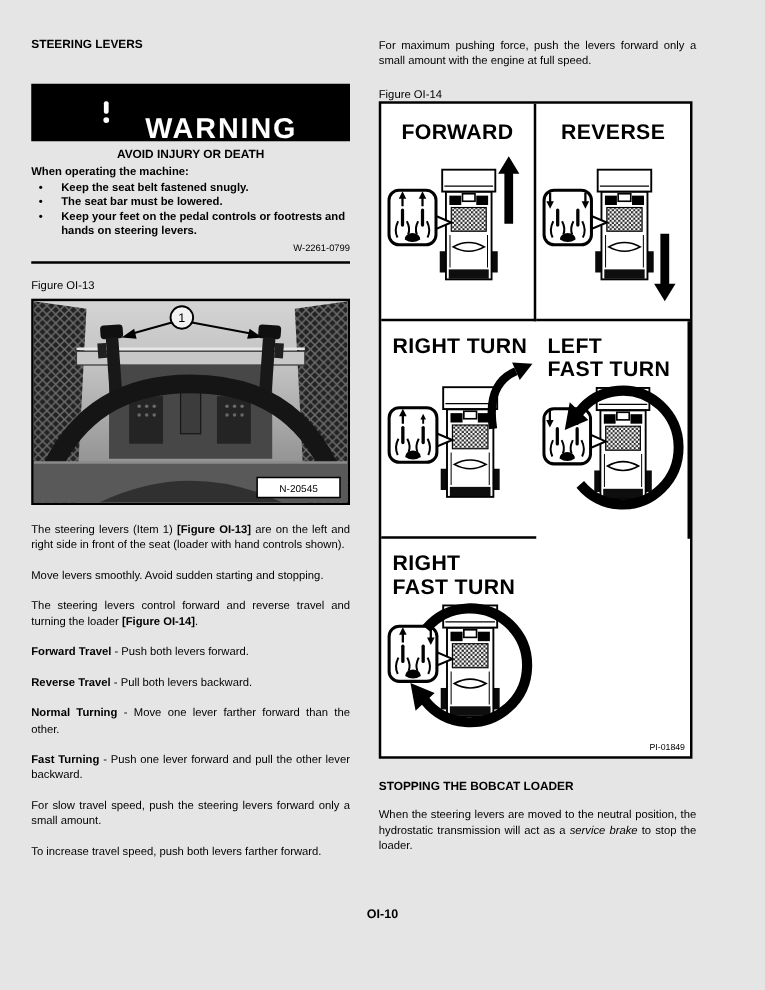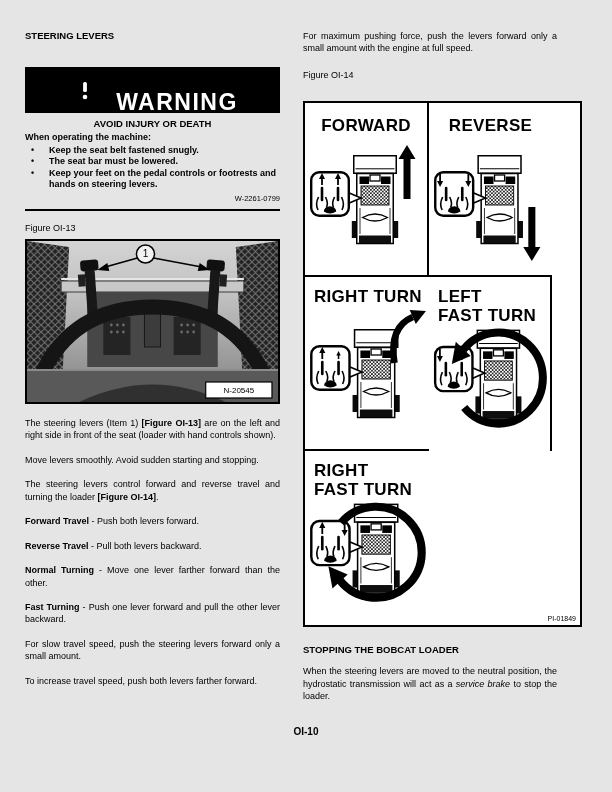--- a/index.html
+++ b/index.html
@@ -31,21 +31,21 @@
   .fig-label { font-size:9px; font-weight:normal; margin-top:12px; line-height:11px; }
   .photo-frame { margin-top:5px; border:2.5px solid #000; height:161px; background:#aaa; }
   .photo-frame svg { display:block; width:100%; height:100%; }
 
   .paras { margin-top:13px; }
   .paras p { margin:0 0 12.4px 0; }
 
   
   .intro-p { margin:0; }
   .fig14-label { margin-top:16px; }
-  .fig14 { margin-top:20px; width:279px; height:526px; border:2px solid #000;
+  .fig14 { margin-top:0; width:251px; height:526px; border:2px solid #000;
     box-sizing:border-box; display:grid; grid-template-columns:124px 123px;
     grid-template-rows:174px 174px 174px; position:relative; background:#fff; }
   .cell { position:relative; box-sizing:border-box; }
   .cell.bR { border-right:2px solid #000; }
   .cell.bB { border-bottom:2px solid #000; }
   .cell svg { position:absolute; left:0; top:0; width:100%; height:100%; }
   .p-title { position:absolute; top:13px; left:0; right:0; text-align:center;
     font-weight:bold; font-size:17px; letter-spacing:0.3px; line-height:19px; z-index:2; }
   .p-title.tleft { text-align:left; left:9px; right:auto; top:10px; white-space:pre-line; }
   .fig-code { position:absolute; right:4px; bottom:3px; font-size:7px; z-index:2; }

